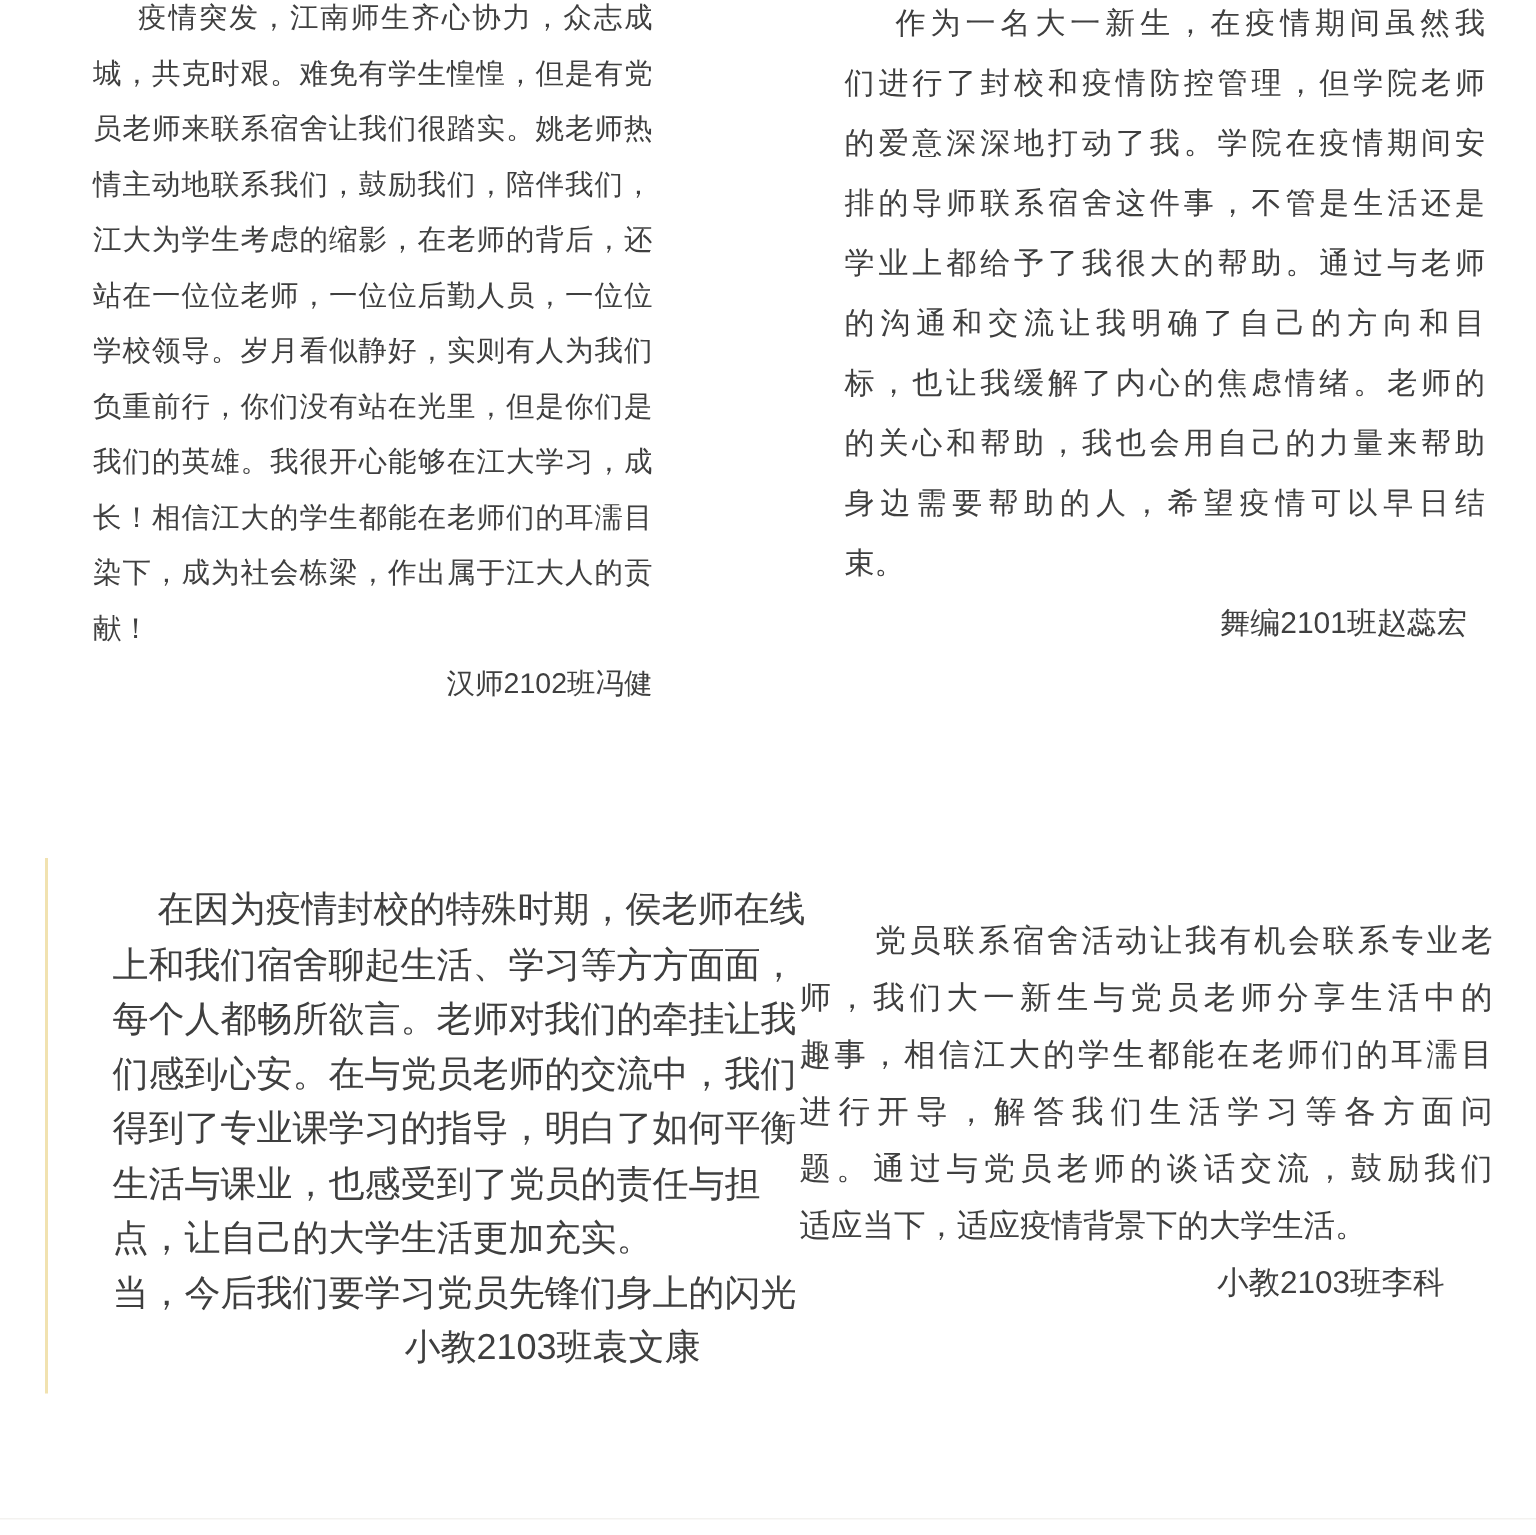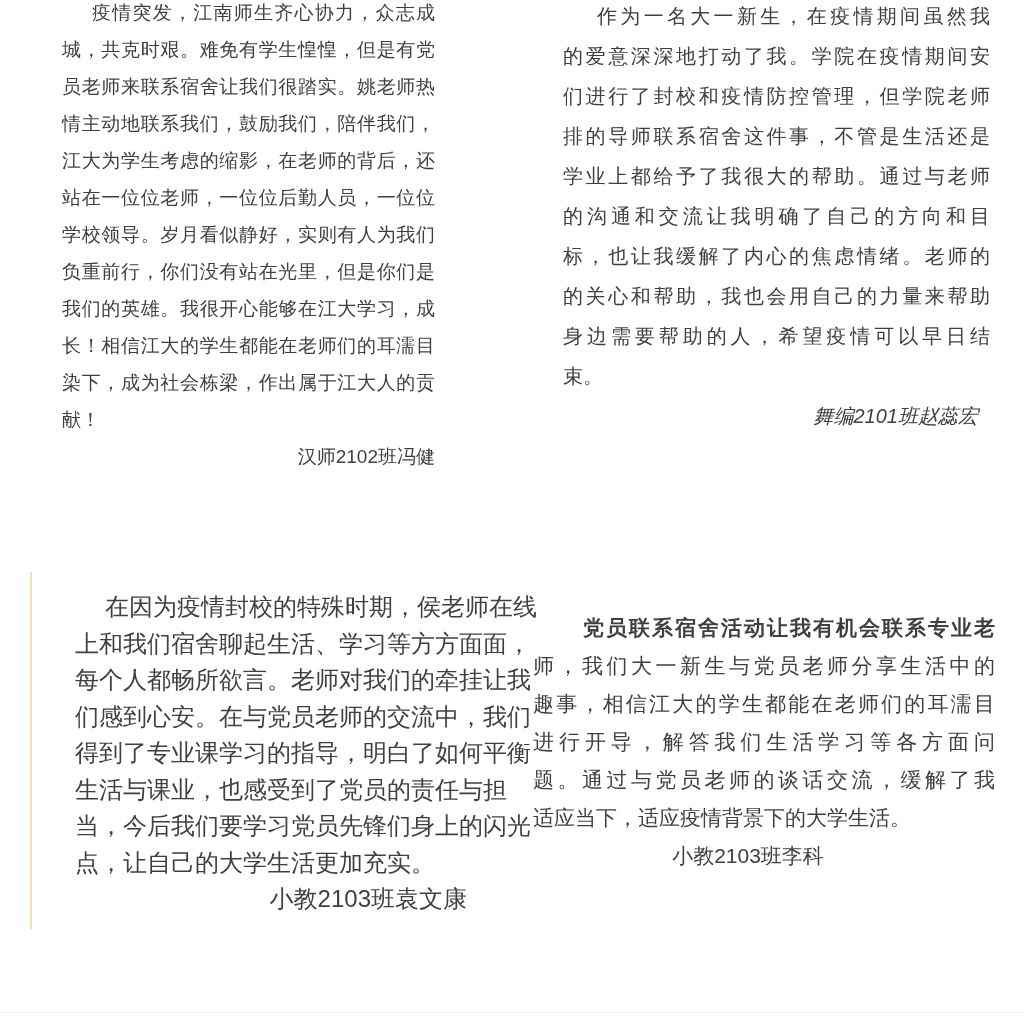--- a/index.html
+++ b/index.html
@@ -32,26 +32,26 @@
   }
   .sig {
     text-align: right;
     white-space: nowrap;
   }
   
   #block-tl { left: 62px;  top: -6px;  width: 373px; font-size: 19px; line-height: 37px; }
   #block-tl .line.first { text-indent: 30px; }
   #block-tr { left: 563px; top: -4px;  width: 427px; font-size: 20px; line-height: 40px; }
   #block-tr .line.first { text-indent: 34px; }
-  #block-tr .sig { padding-right: 12px; font-style: italic; }
+  #block-tr .sig { padding-right: 12px; }
   #block-bl { left: 75px;  top: 589px; width: 392px; font-size: 24px; line-height: 36.5px; }
   #block-bl .line.first { text-indent: 30px; }
   #block-br { left: 533px; top: 609px; width: 462px; font-size: 21px; line-height: 38px; }
-  #block-br .line.first { text-indent: 50px; font-weight: bold; }
-  #block-br .sig { padding-right: 32px; text-align: center; }
+  #block-br .line.first { text-indent: 50px; }
+  #block-br .sig { padding-right: 32px; }
   .accent-line {
     position: absolute;
     left: 30px;
     top: 572px;
     width: 2px;
     height: 357px;
   }
   .page-edge-line {
     position: absolute;
     left: 0;
@@ -82,54 +82,54 @@
         <div class="line">长！相信江大的学生都能在老师们的耳濡目</div>
         <div class="line">染下，成为社会栋梁，作出属于江大人的贡</div>
         <div class="line last">献！</div>
       </div>
     <div class="sig">汉师2102班冯健</div>
   </section>
 
   <section class="testimonial" id="block-tr">
     <div>
         <div class="line first">作为一名大一新生，在疫情期间虽然我</div>
+        <div class="line">们进行了封校和疫情防控管理，但学院老师</div>
         <div class="line">的爱意深深地打动了我。学院在疫情期间安</div>
-        <div class="line">们进行了封校和疫情防控管理，但学院老师</div>
         <div class="line">排的导师联系宿舍这件事，不管是生活还是</div>
         <div class="line">学业上都给予了我很大的帮助。通过与老师</div>
         <div class="line">的沟通和交流让我明确了自己的方向和目</div>
         <div class="line">标，也让我缓解了内心的焦虑情绪。老师的</div>
         <div class="line">的关心和帮助，我也会用自己的力量来帮助</div>
         <div class="line">身边需要帮助的人，希望疫情可以早日结</div>
         <div class="line last">束。</div>
       </div>
     <div class="sig">舞编2101班赵蕊宏</div>
   </section>
 
   <section class="testimonial" id="block-bl">
     <div>
         <div class="line first">在因为疫情封校的特殊时期，侯老师在线</div>
         <div class="line">上和我们宿舍聊起生活、学习等方方面面，</div>
         <div class="line">每个人都畅所欲言。老师对我们的牵挂让我</div>
         <div class="line">们感到心安。在与党员老师的交流中，我们</div>
         <div class="line">得到了专业课学习的指导，明白了如何平衡</div>
         <div class="line">生活与课业，也感受到了党员的责任与担</div>
+        <div class="line last">点，让自己的大学生活更加充实。</div>
         <div class="line">当，今后我们要学习党员先锋们身上的闪光</div>
-        <div class="line last">点，让自己的大学生活更加充实。</div>
       </div>
     <div class="sig">小教2103班袁文康</div>
   </section>
 
   <section class="testimonial" id="block-br">
     <div>
         <div class="line first">党员联系宿舍活动让我有机会联系专业老</div>
         <div class="line">师，我们大一新生与党员老师分享生活中的</div>
         <div class="line">趣事，相信江大的学生都能在老师们的耳濡目</div>
         <div class="line">进行开导，解答我们生活学习等各方面问</div>
-        <div class="line">题。通过与党员老师的谈话交流，缓解了我</div>
+        <div class="line">题。通过与党员老师的谈话交流，鼓励我们</div>
         <div class="line last">适应当下，适应疫情背景下的大学生活。</div>
       </div>
     <div class="sig">小教2103班李科</div>
   </section>
 
   <div class="page-edge-line"></div>
 
 </div>
 
 </body></html>

